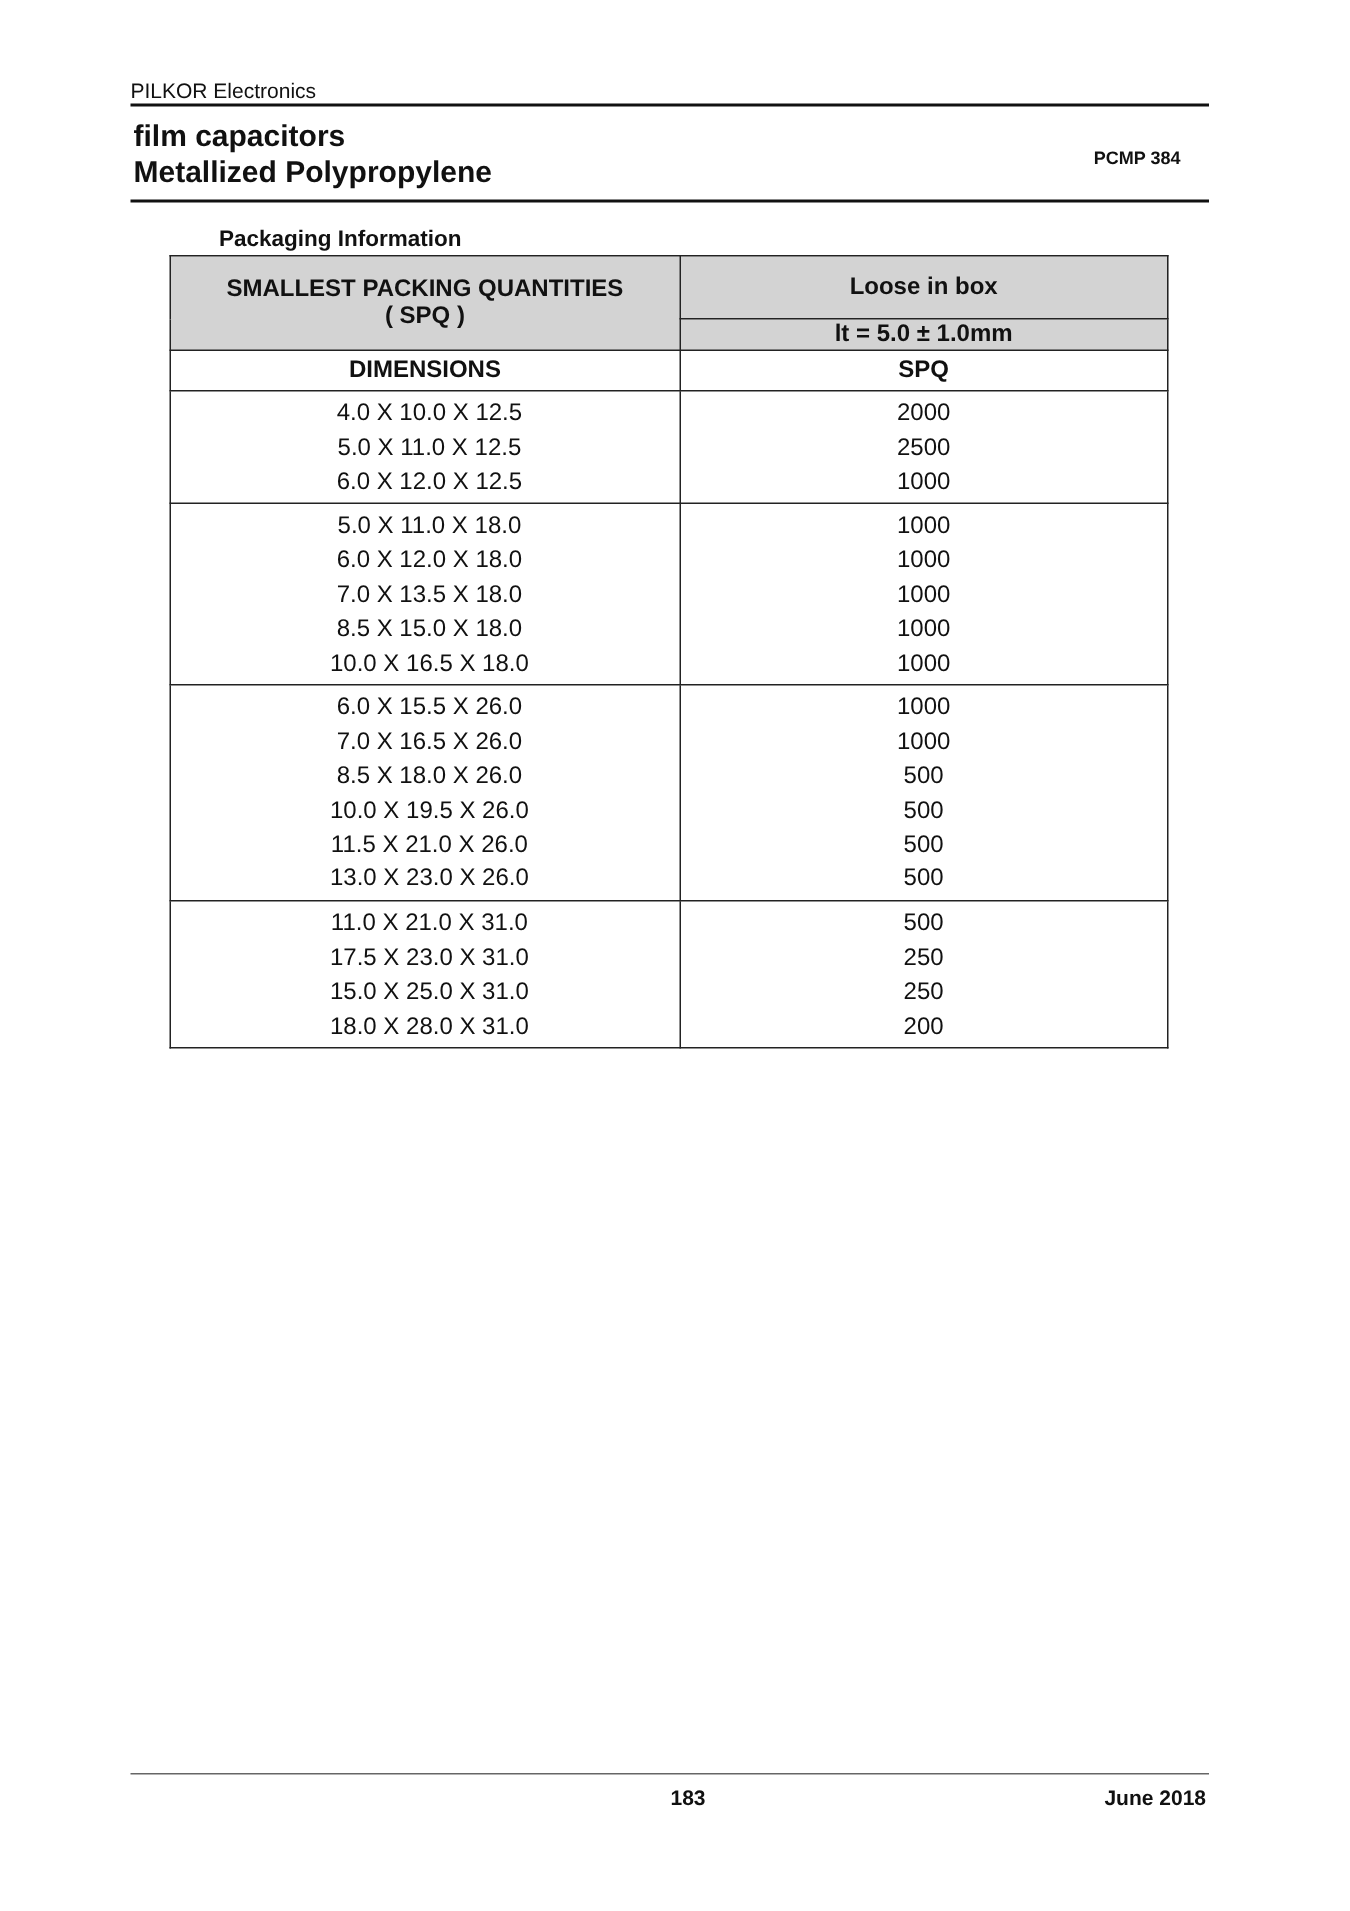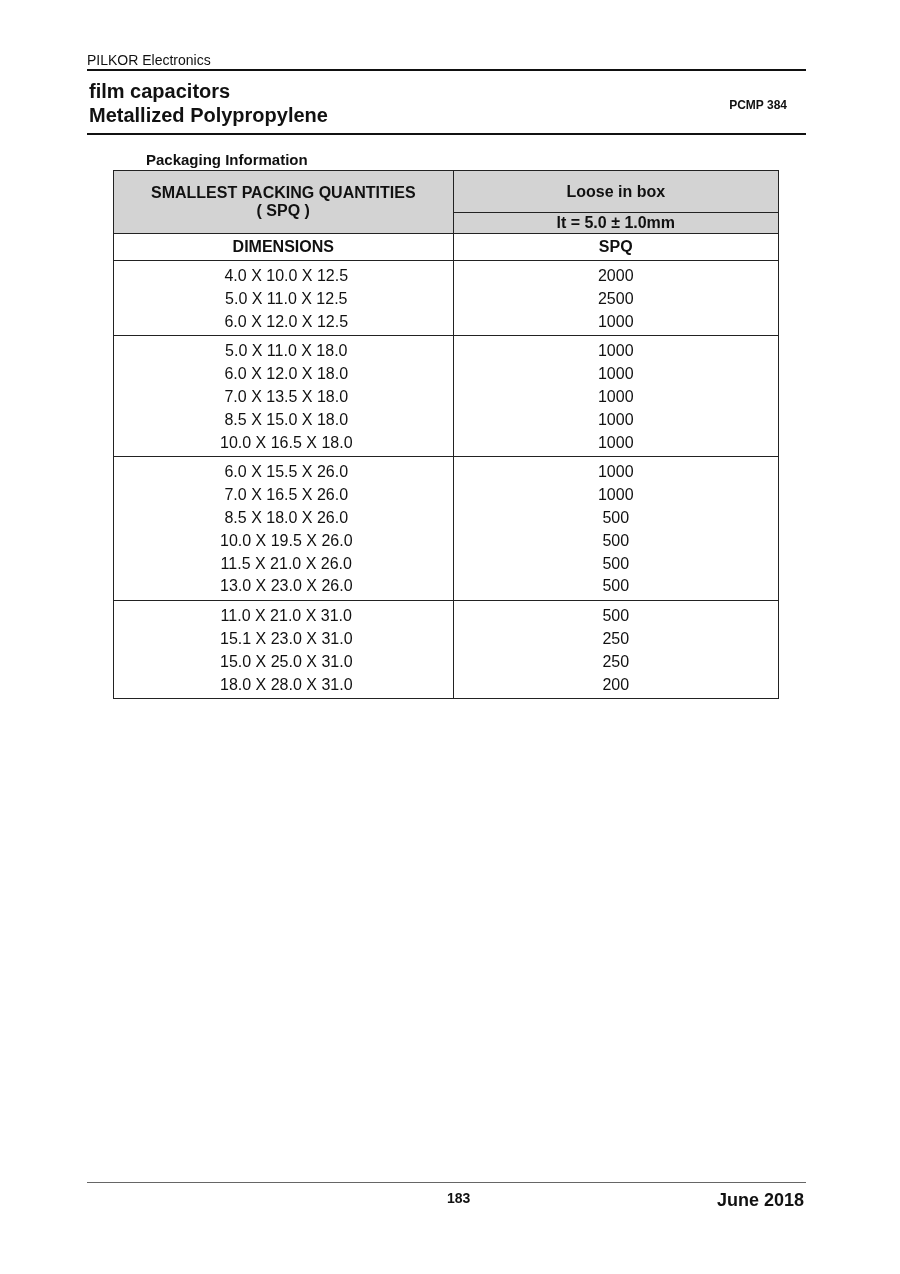--- a/index.html
+++ b/index.html
@@ -14,21 +14,21 @@
   td { border: 1px solid #222; text-align: center; padding: 0; }
   .hdr { background: #d3d3d3; font-weight: bold; }
   .h1 { height: 41px; }
   .h2 { height: 20px; }
   .dimhdr td { font-weight: bold; height: 26px; }
   .grp td { vertical-align: top; padding: 4px 0 2px 0; }
   .cell-line { height: 22.8px; line-height: 22.8px; }
   .dim-col .cell-line { padding-left: 0; }
   .rule-foot { position: absolute; left: 87px; top: 1182px; width: 719px; height: 1px; background: #666; }
   .pageno { position: absolute; left: 447px; top: 1190px; font-size: 14px; font-weight: bold; }
-  .date { position: absolute; right: 96px; top: 1190px; font-size: 18px; font-weight: bold; }
+  .date { position: absolute; right: 96px; top: 1190px; font-size: 14px; font-weight: bold; }
 </style>
 </head>
 <body>
 
 <div class="company">PILKOR Electronics</div>
 <div class="rule-top"></div>
 <div class="title">
   <div>film capacitors</div>
   <div>Metallized Polypropylene</div>
 </div>
@@ -99,21 +99,21 @@
           <div class="cell-line">1000</div>
           <div class="cell-line">500</div>
           <div class="cell-line">500</div>
           <div class="cell-line">500</div>
           <div class="cell-line">500</div>
         </td>
       </tr>
       <tr class="grp">
         <td class="dim-col">
           <div class="cell-line" style="padding-left: 6px;">11.0 X 21.0 X 31.0</div>
-          <div class="cell-line" style="padding-left: 6px;">15.1 X 23.0 X 31.0</div>
+          <div class="cell-line" style="padding-left: 6px;">17.5 X 23.0 X 31.0</div>
           <div class="cell-line" style="padding-left: 6px;">15.0 X 25.0 X 31.0</div>
           <div class="cell-line" style="padding-left: 6px;">18.0 X 28.0 X 31.0</div>
         </td>
         <td>
           <div class="cell-line">500</div>
           <div class="cell-line">250</div>
           <div class="cell-line">250</div>
           <div class="cell-line">200</div>
         </td>
       </tr>

